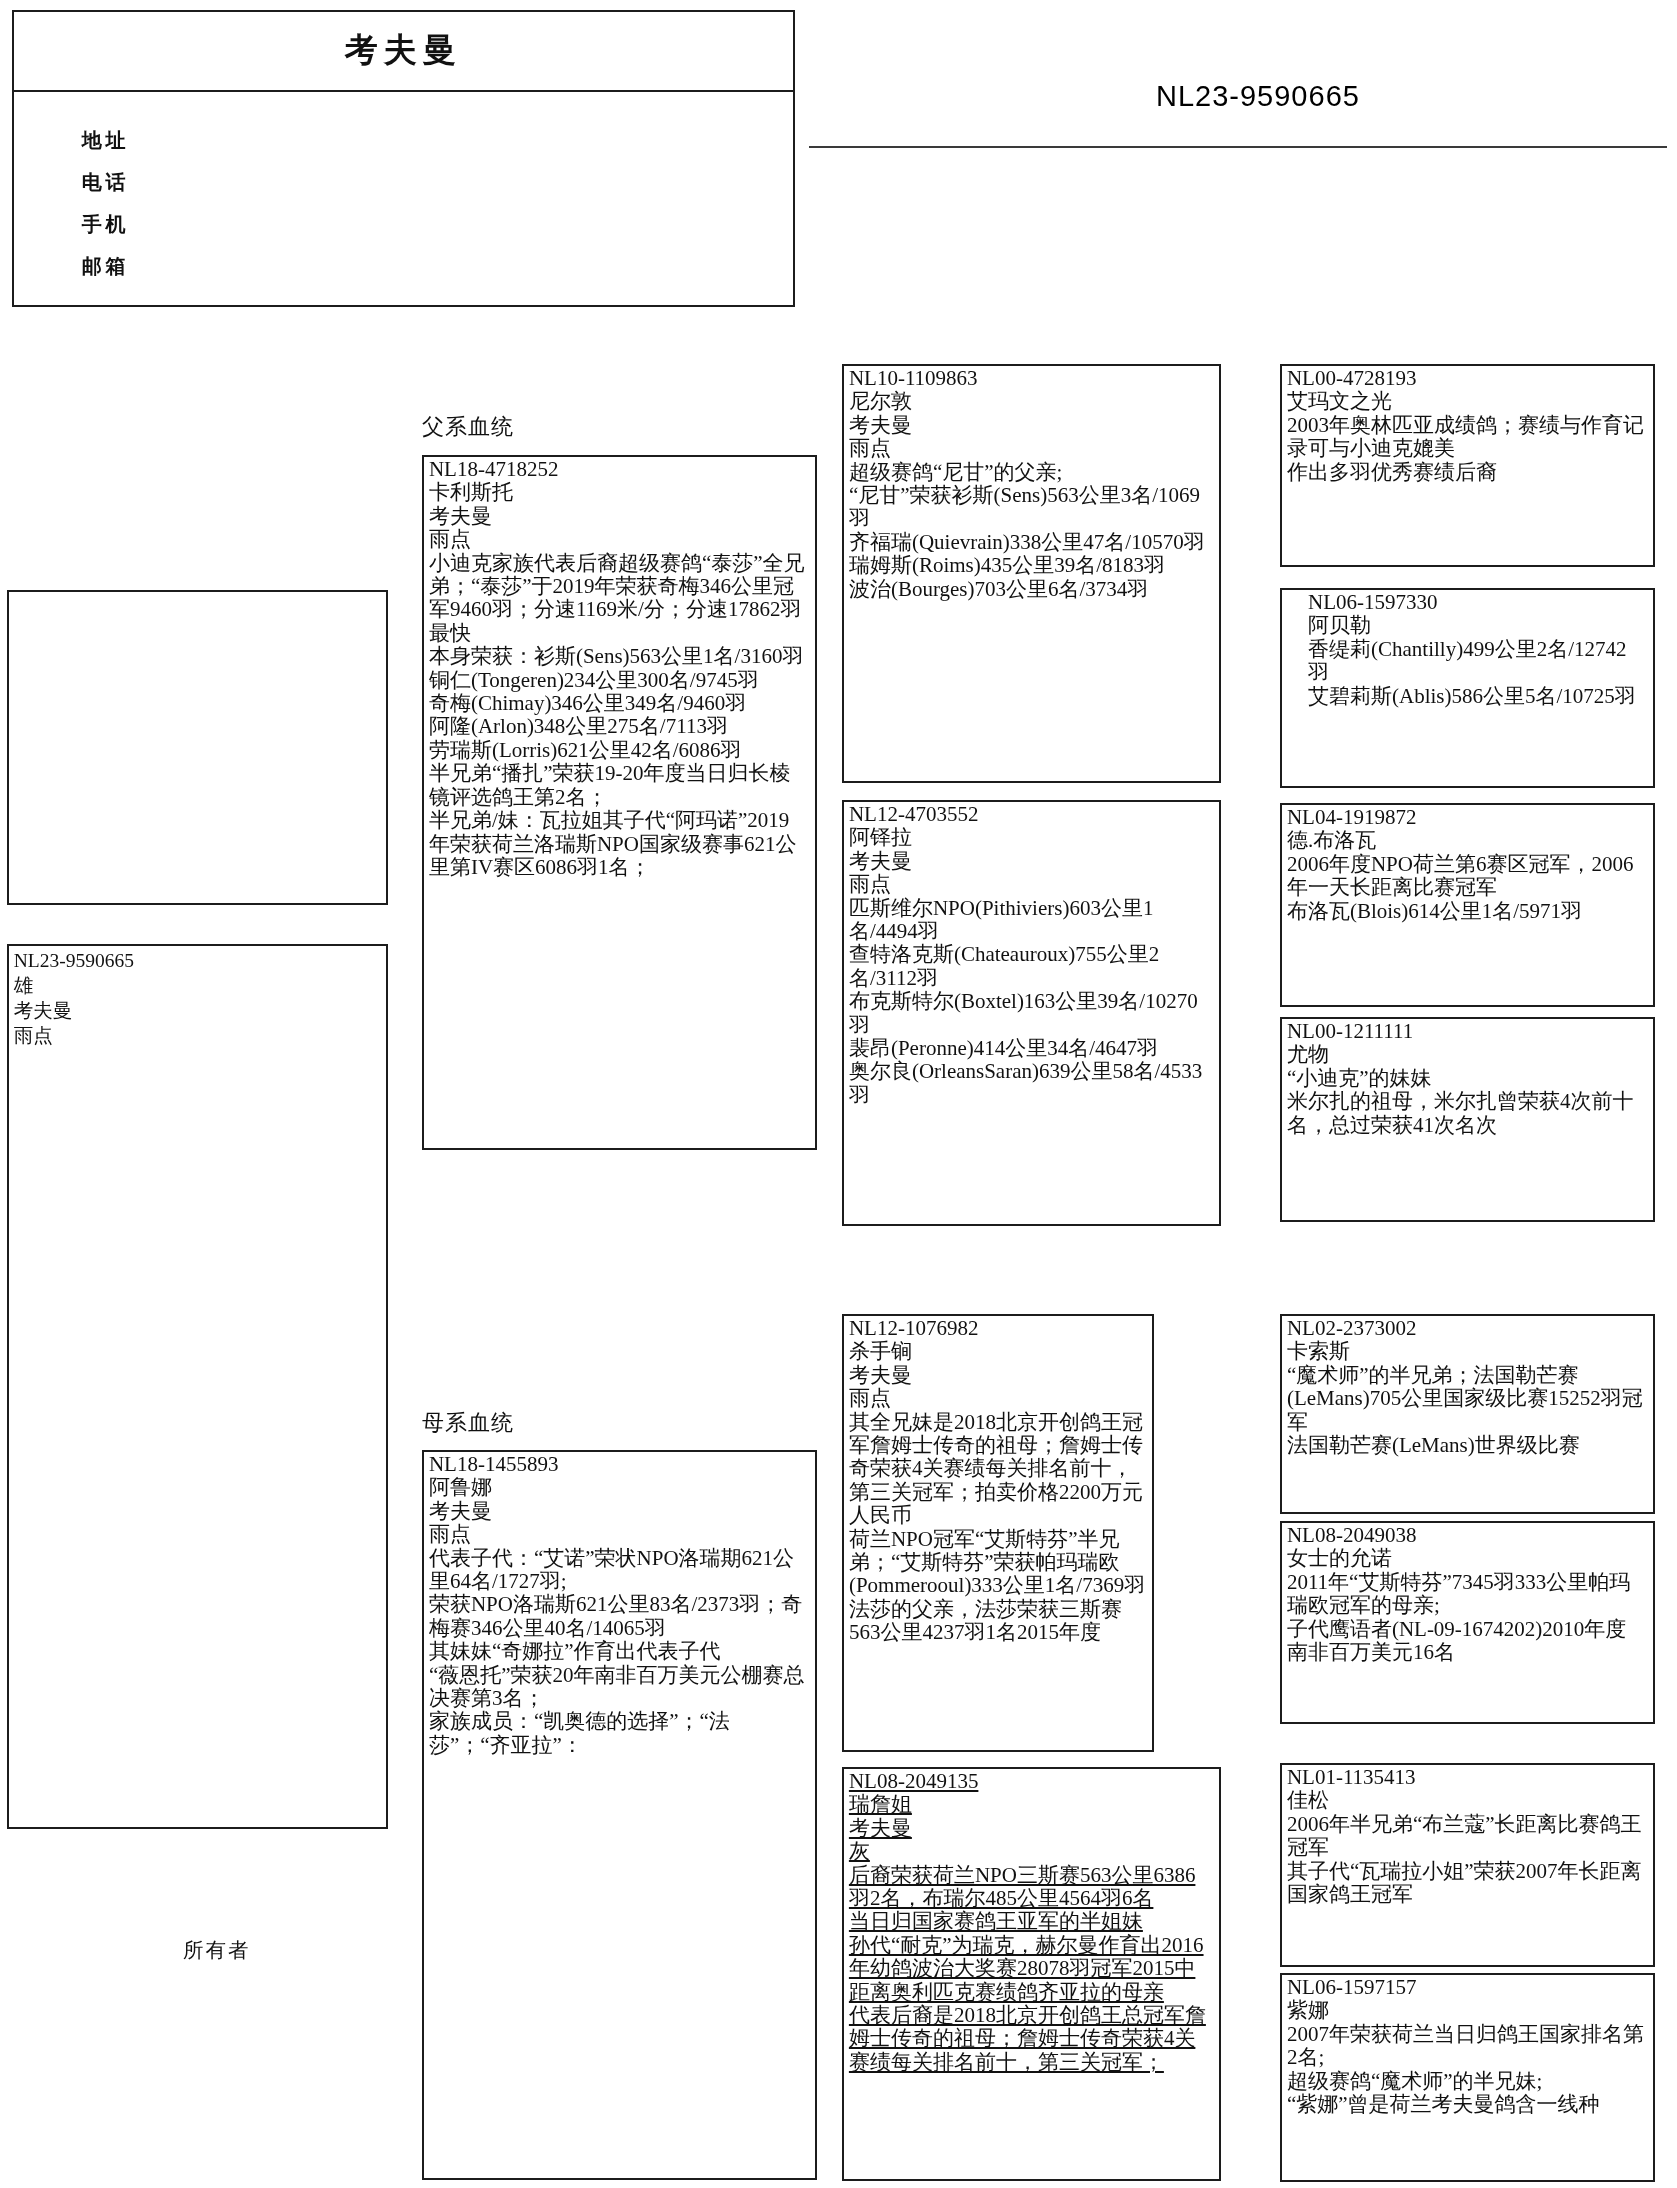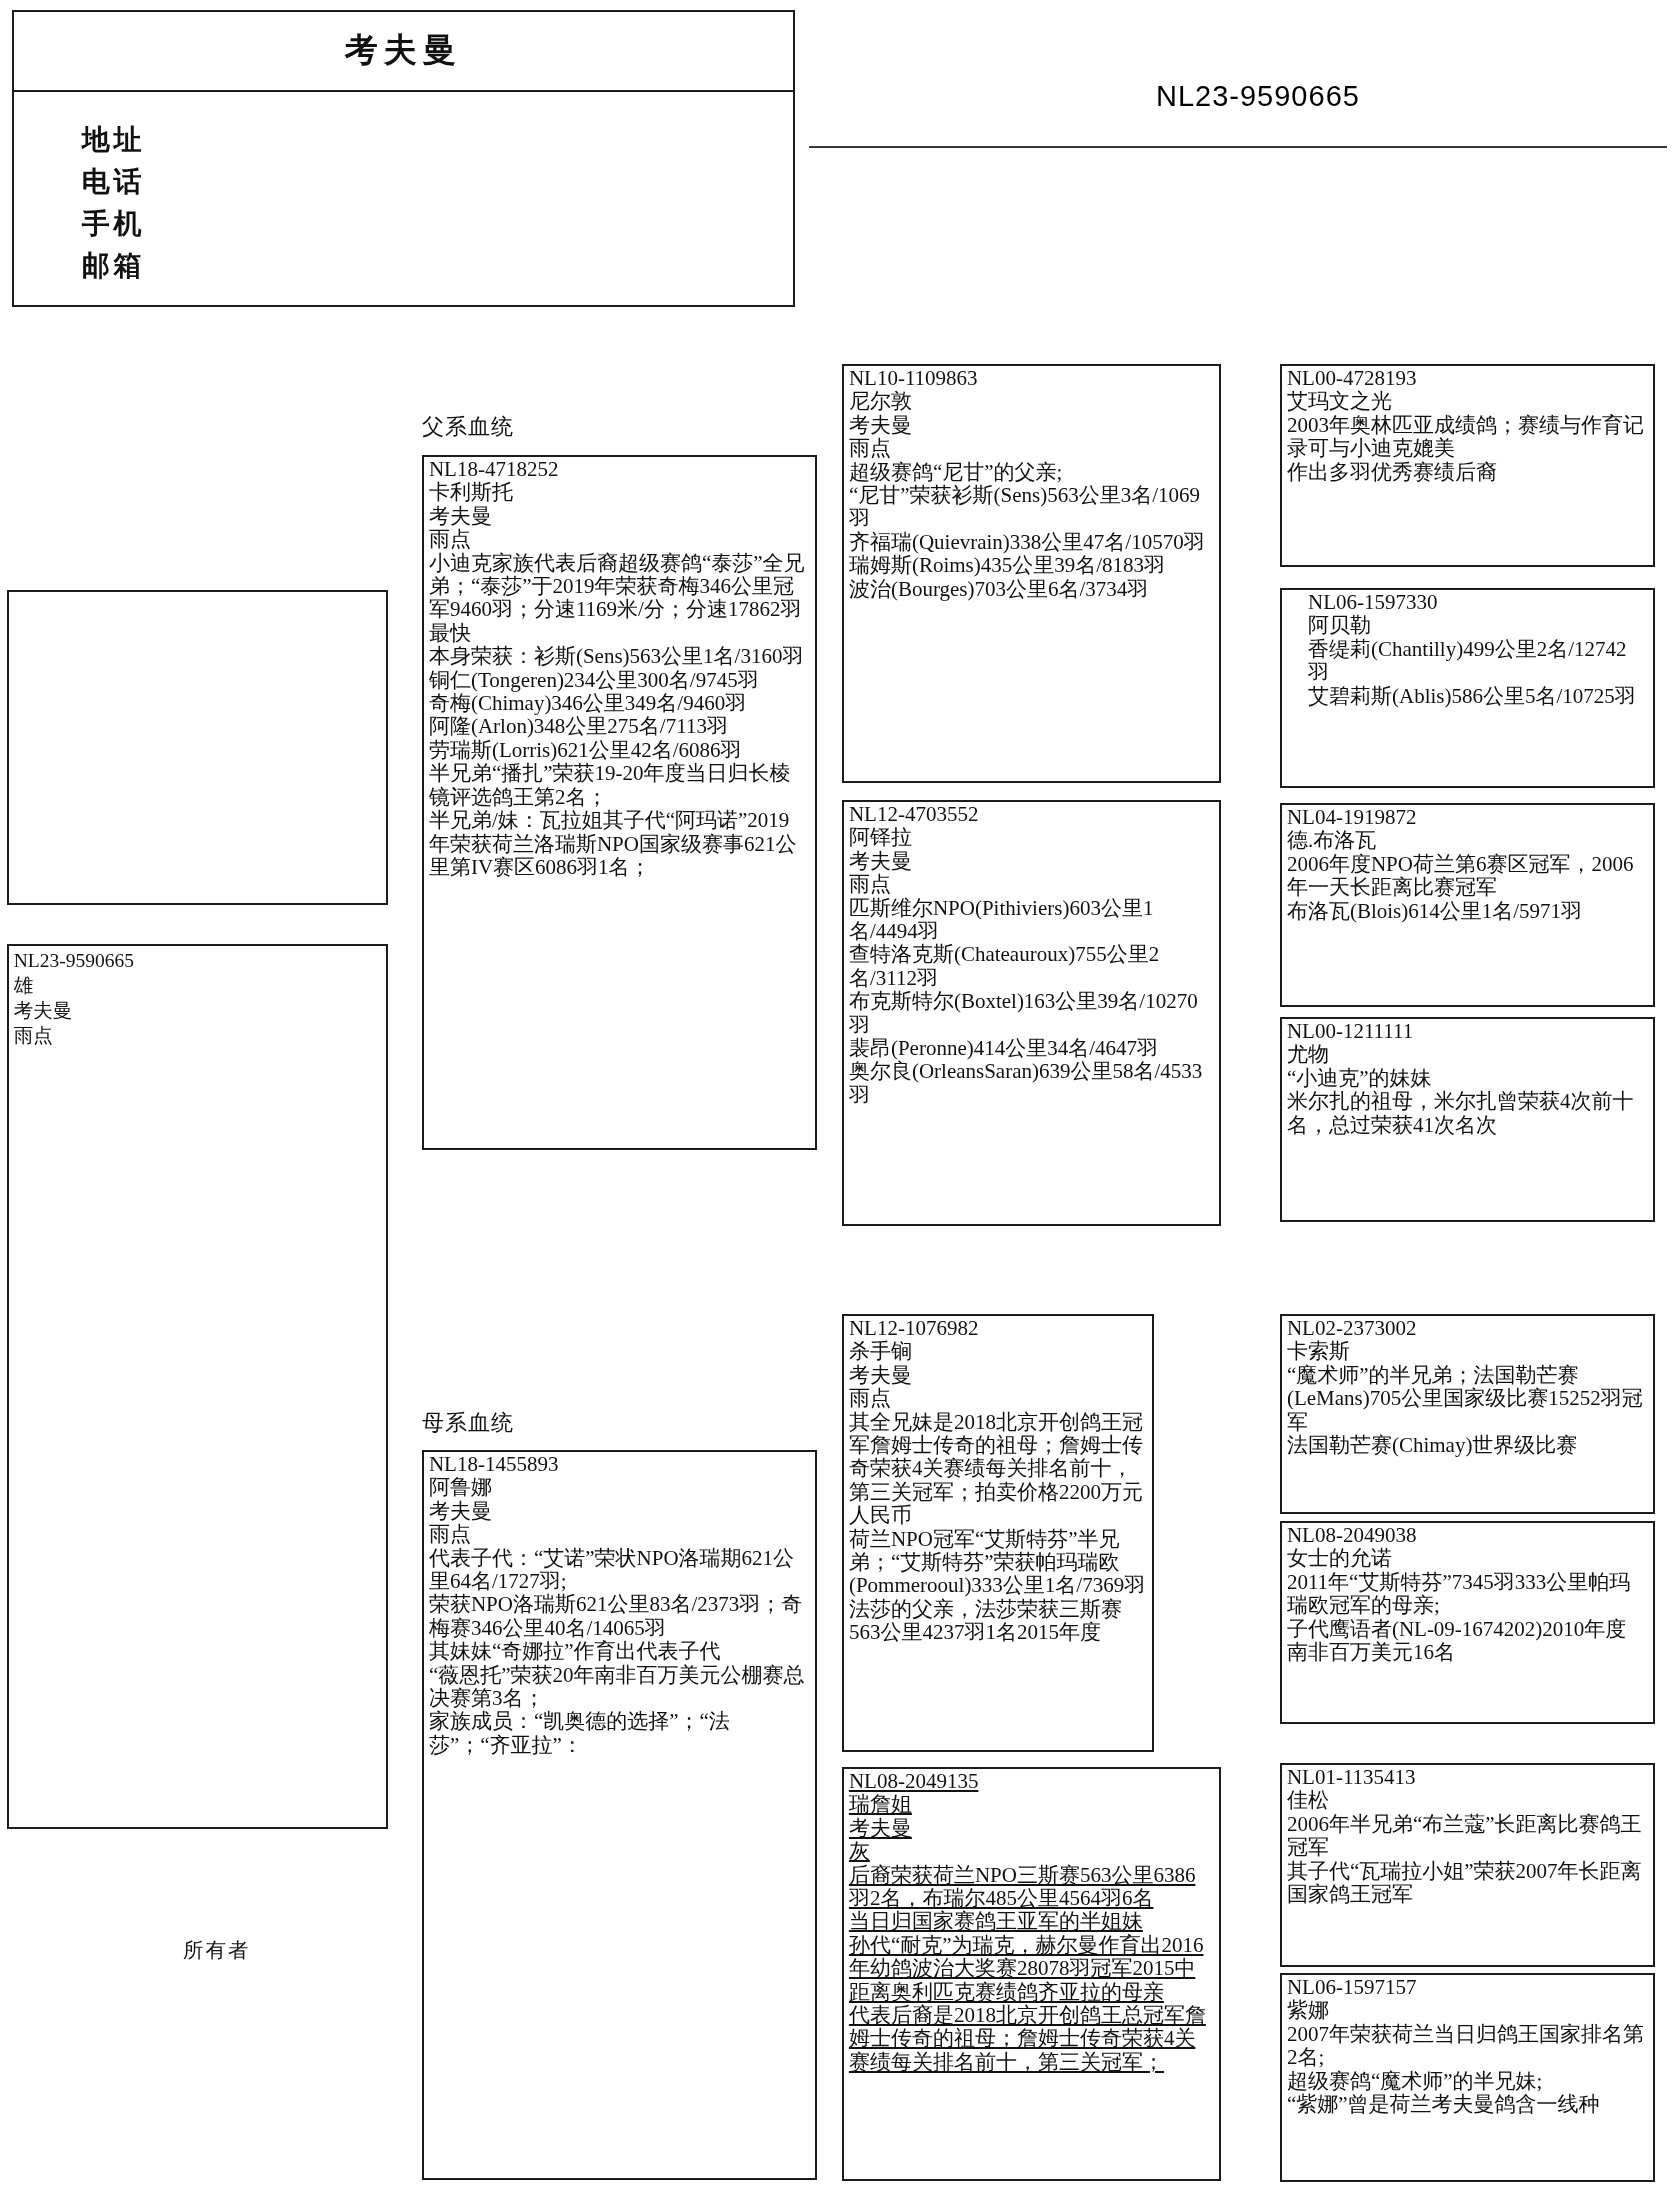--- a/index.html
+++ b/index.html
@@ -16,21 +16,21 @@
     position:absolute;left:11.7px;top:9.8px;width:783px;height:297px;
     border:2px solid #1c1c1c;box-sizing:border-box;background:#fff;
   }
   .header-title{
     height:78px;border-bottom:2px solid #1c1c1c;
     display:flex;align-items:center;justify-content:center;
     font-size:33px;font-weight:bold;letter-spacing:5.9px;
   }
   .header-fields{padding:27px 0 0 68px;}
   .hlabel{
-    font-size:28px;font-weight:bold;height:42px;line-height:42px;
+    font-size:20px;font-weight:bold;height:42px;line-height:42px;
     letter-spacing:3.9px;
   }
   
   .ring-title{
     position:absolute;left:1156px;top:80px;
     font-family:"Liberation Sans", sans-serif;
     font-size:29px;color:#000;letter-spacing:1px;
   }
   .ring-rule{
     position:absolute;left:809px;top:146px;width:858px;height:2px;
@@ -208,21 +208,21 @@
         <div class="line">尤物</div>
         <div class="line">“小迪克”的妹妹</div>
         <div class="line">米尔扎的祖母，米尔扎曾荣获4次前十名，总过荣获41次名次</div>
       </div>
   </div>
   <div class="pbox" style="left:1280px;top:1314px;width:375px;height:200px;">
     <div class="line">NL02-2373002</div>
     <div>
         <div class="line">卡索斯</div>
         <div class="line">“魔术师”的半兄弟；法国勒芒赛(LeMans)705公里国家级比赛15252羽冠军</div>
-        <div class="line">法国勒芒赛(Chimay)世界级比赛</div>
+        <div class="line">法国勒芒赛(LeMans)世界级比赛</div>
       </div>
   </div>
   <div class="pbox" style="left:1280px;top:1521px;width:375px;height:203px;">
     <div class="line">NL08-2049038</div>
     <div>
         <div class="line">女士的允诺</div>
         <div class="line">2011年“艾斯特芬”7345羽333公里帕玛瑞欧冠军的母亲;</div>
         <div class="line">子代鹰语者(NL-09-1674202)2010年度南非百万美元16名</div>
       </div>
   </div>

